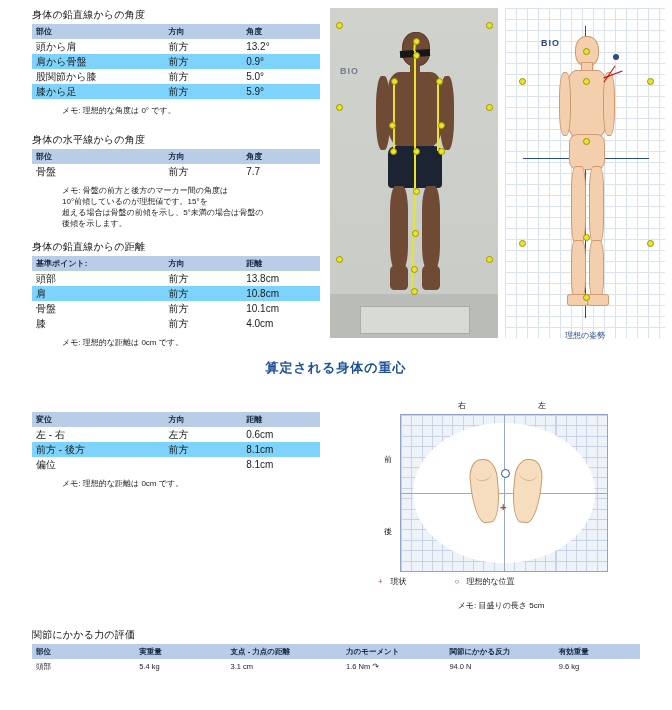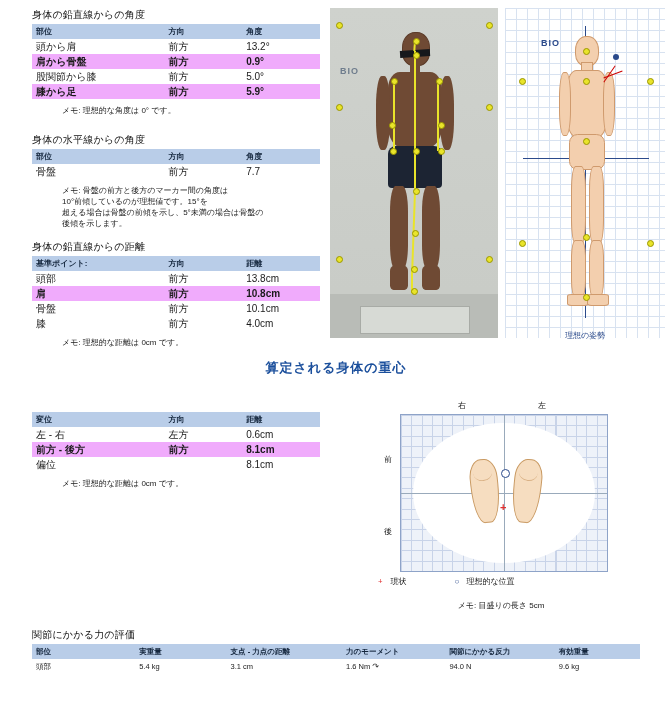--- a/index.html
+++ b/index.html
@@ -37,21 +37,21 @@
     line-height: 11px;
   }
   table.tbl td {
     padding: 2px 4px;
     border: none;
     font-size: 10px;
     line-height: 11px;
     color: #1a1a1a;
   }
   table.tbl tr.odd td { background: #ffffff; }
-  table.tbl tr.even td { background: #f0abfc; font-weight: bold; }
+  table.tbl tr.even td { background: #7dd3fc; }
   .memo {
     font-size: 8px;
     line-height: 11px;
     color: #1a1a1a;
     margin-top: 6px;
   }
   .blk { position: absolute; }
 
   
   #blk-angle-vertical { left: 32px; top: 8px; width: 288px; }

